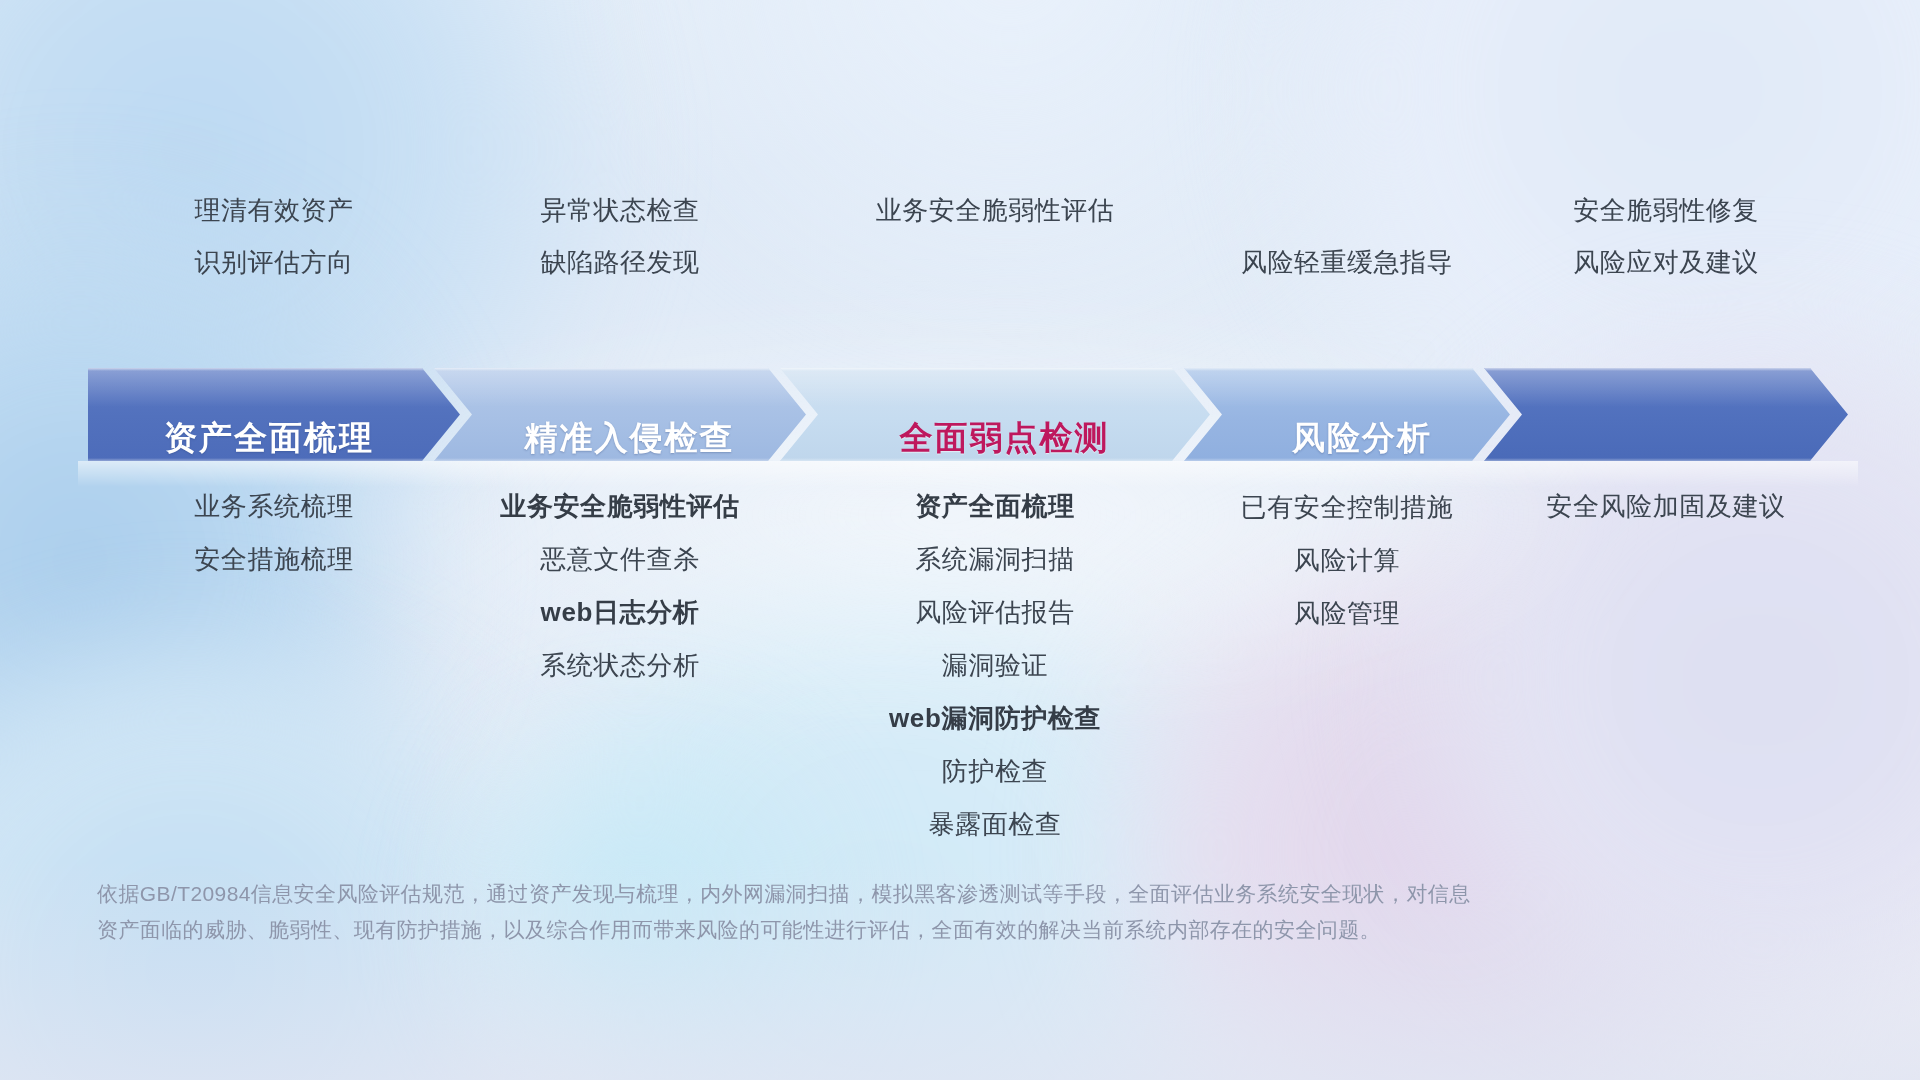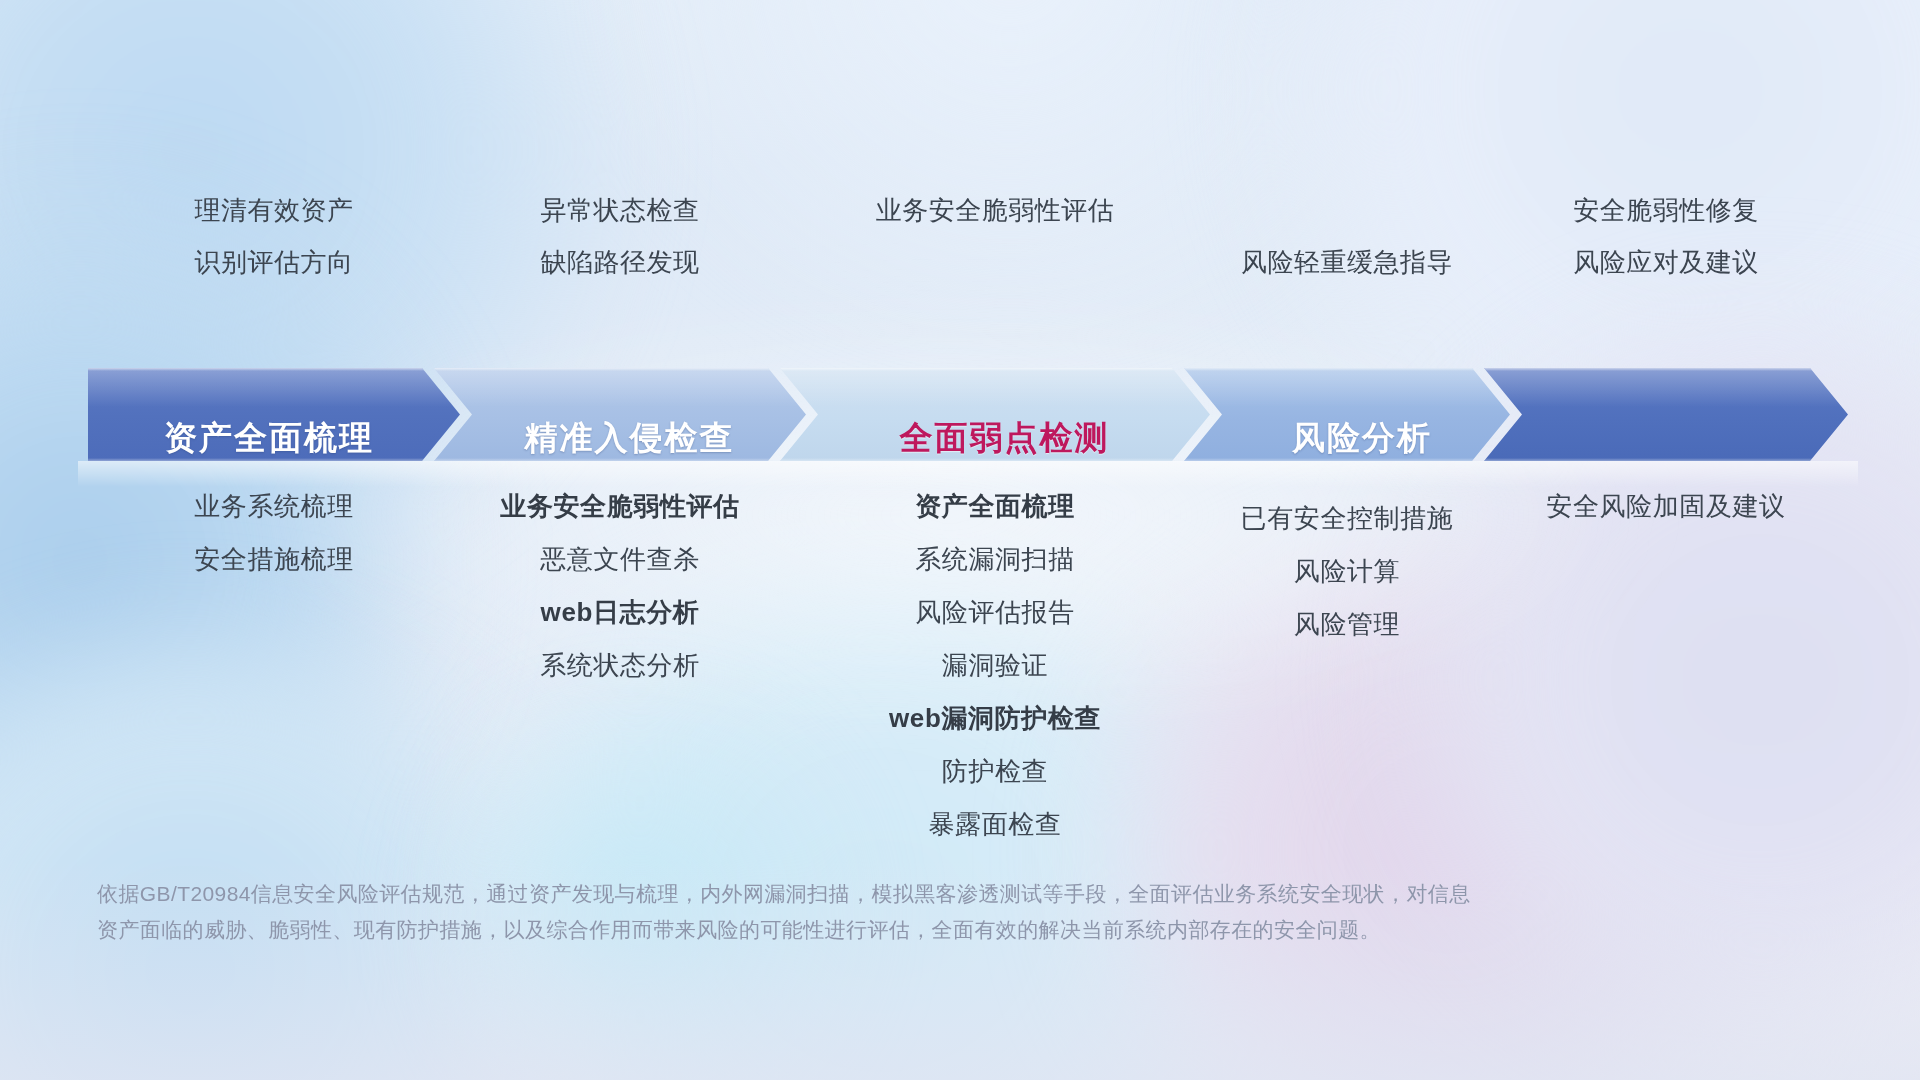--- a/index.html
+++ b/index.html
@@ -231,21 +231,21 @@
       </div>
       <div class="col" style="position: absolute; left: 695px; width: 600px; top: 0px;">
         <div class="item strong">资产全面梳理</div>
         <div class="item">系统漏洞扫描</div>
         <div class="item">风险评估报告</div>
         <div class="item">漏洞验证</div>
         <div class="item strong">web漏洞防护检查</div>
         <div class="item">防护检查</div>
         <div class="item">暴露面检查</div>
       </div>
-      <div class="col" style="position: absolute; left: 1047px; width: 600px; top: 12px;">
+      <div class="col" style="position: absolute; left: 1047px; width: 600px; top: 1px;">
         <div class="item">已有安全控制措施</div>
         <div class="item">风险计算</div>
         <div class="item">风险管理</div>
       </div>
       <div class="col" style="position: absolute; left: 1366px; width: 600px; top: 0px;">
         <div class="item">安全风险加固及建议</div>
       </div>
     </div>
 
   <div id="footer">

